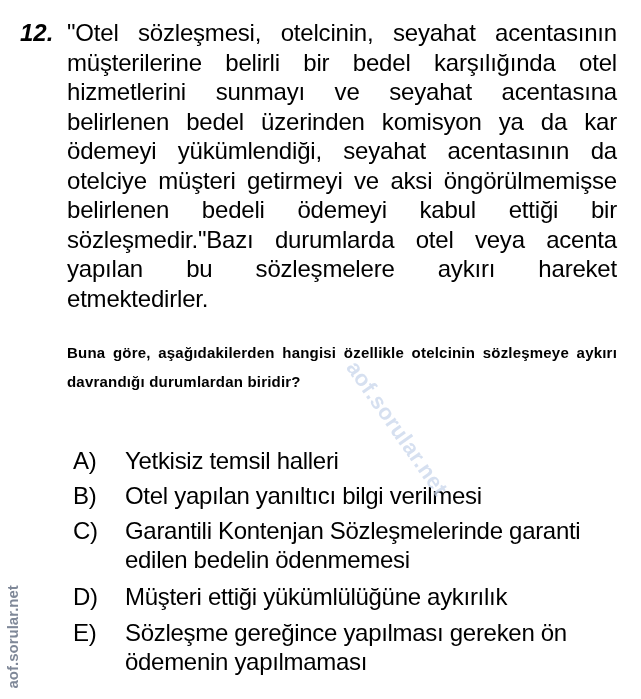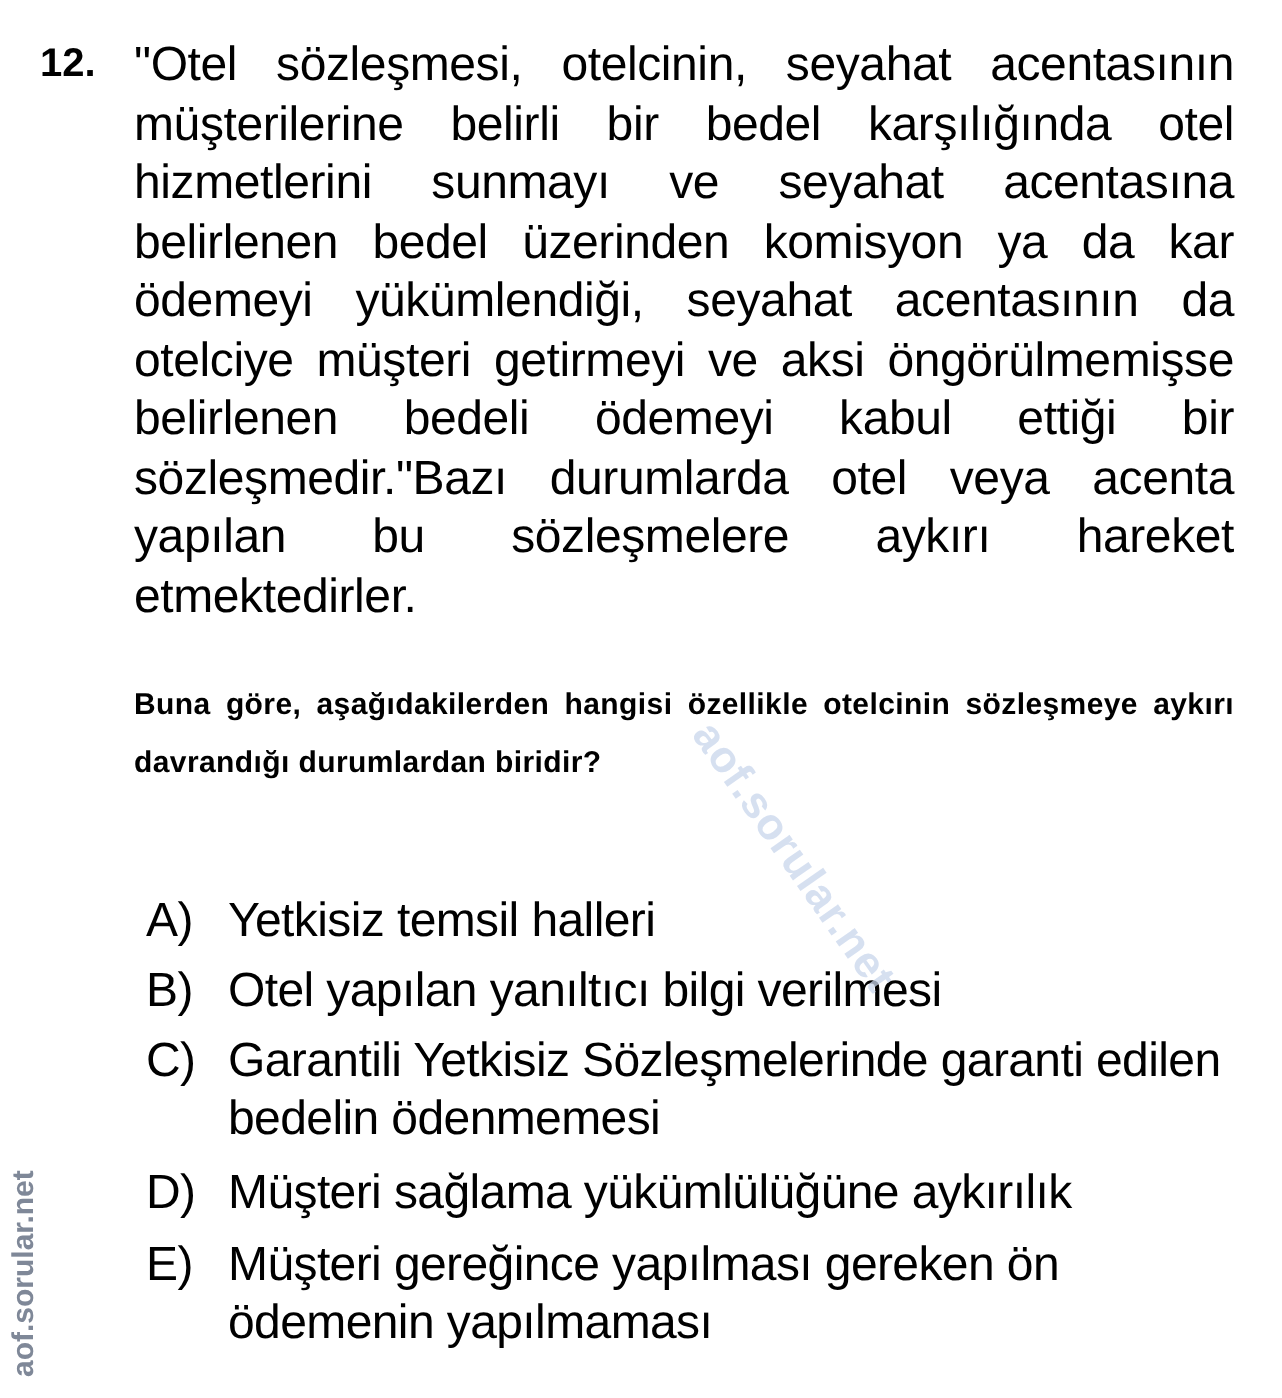--- a/index.html
+++ b/index.html
@@ -18,23 +18,24 @@
     .question {
       position: absolute;
       left: 0;
       top: 18px;
       width: 641px;
     }
     .q-number {
       position: absolute;
       left: 20px;
       top: 0;
-      font-size: 20px;
+      font-size: 24px;
       font-weight: bold;
       line-height: 29px;
+      font-style: italic;
     }
     .q-stem {
       position: absolute;
       left: 67px;
       top: 0;
       width: 550px;
       font-size: 24px;
       line-height: 29.5px;
       text-align: justify;
       text-align-last: left;
@@ -66,21 +67,21 @@
       line-height: 29px;
       letter-spacing: -0.3px;
     }
     .option .letter {
       position: absolute;
       left: 0;
       top: 0;
     }
     .option .text {
       position: absolute;
-      left: 41px;
+      left: 52px;
       top: 0;
       width: 500px;
     }
     .opt-a { top: 0px; }
     .opt-b { top: 35px; }
     .opt-c { top: 70px; }
     .opt-d { top: 136px; }
     .opt-e { top: 172px; }
 
     .wm-diagonal {
@@ -125,26 +126,26 @@
   <div class="option opt-a">
     <span class="letter">A)</span>
     <span class="text">Yetkisiz temsil halleri</span>
   </div>
   <div class="option opt-b">
     <span class="letter">B)</span>
     <span class="text">Otel yapılan yanıltıcı bilgi verilmesi</span>
   </div>
   <div class="option opt-c">
     <span class="letter">C)</span>
-    <span class="text">Garantili Yetkisiz Sözleşmelerinde garanti edilen bedelin ödenmemesi</span>
+    <span class="text">Garantili Kontenjan Sözleşmelerinde garanti edilen bedelin ödenmemesi</span>
   </div>
   <div class="option opt-d">
     <span class="letter">D)</span>
-    <span class="text">Müşteri sağlama yükümlülüğüne aykırılık</span>
+    <span class="text">Müşteri ettiği yükümlülüğüne aykırılık</span>
   </div>
   <div class="option opt-e">
     <span class="letter">E)</span>
-    <span class="text">Müşteri gereğince yapılması gereken ön ödemenin yapılmaması</span>
+    <span class="text">Sözleşme gereğince yapılması gereken ön ödemenin yapılmaması</span>
   </div>
 </div>
 
 <div class="wm-diagonal">aof.sorular.net</div>
 <div class="wm-side">aof.sorular.net</div>
 
 </body></html>

